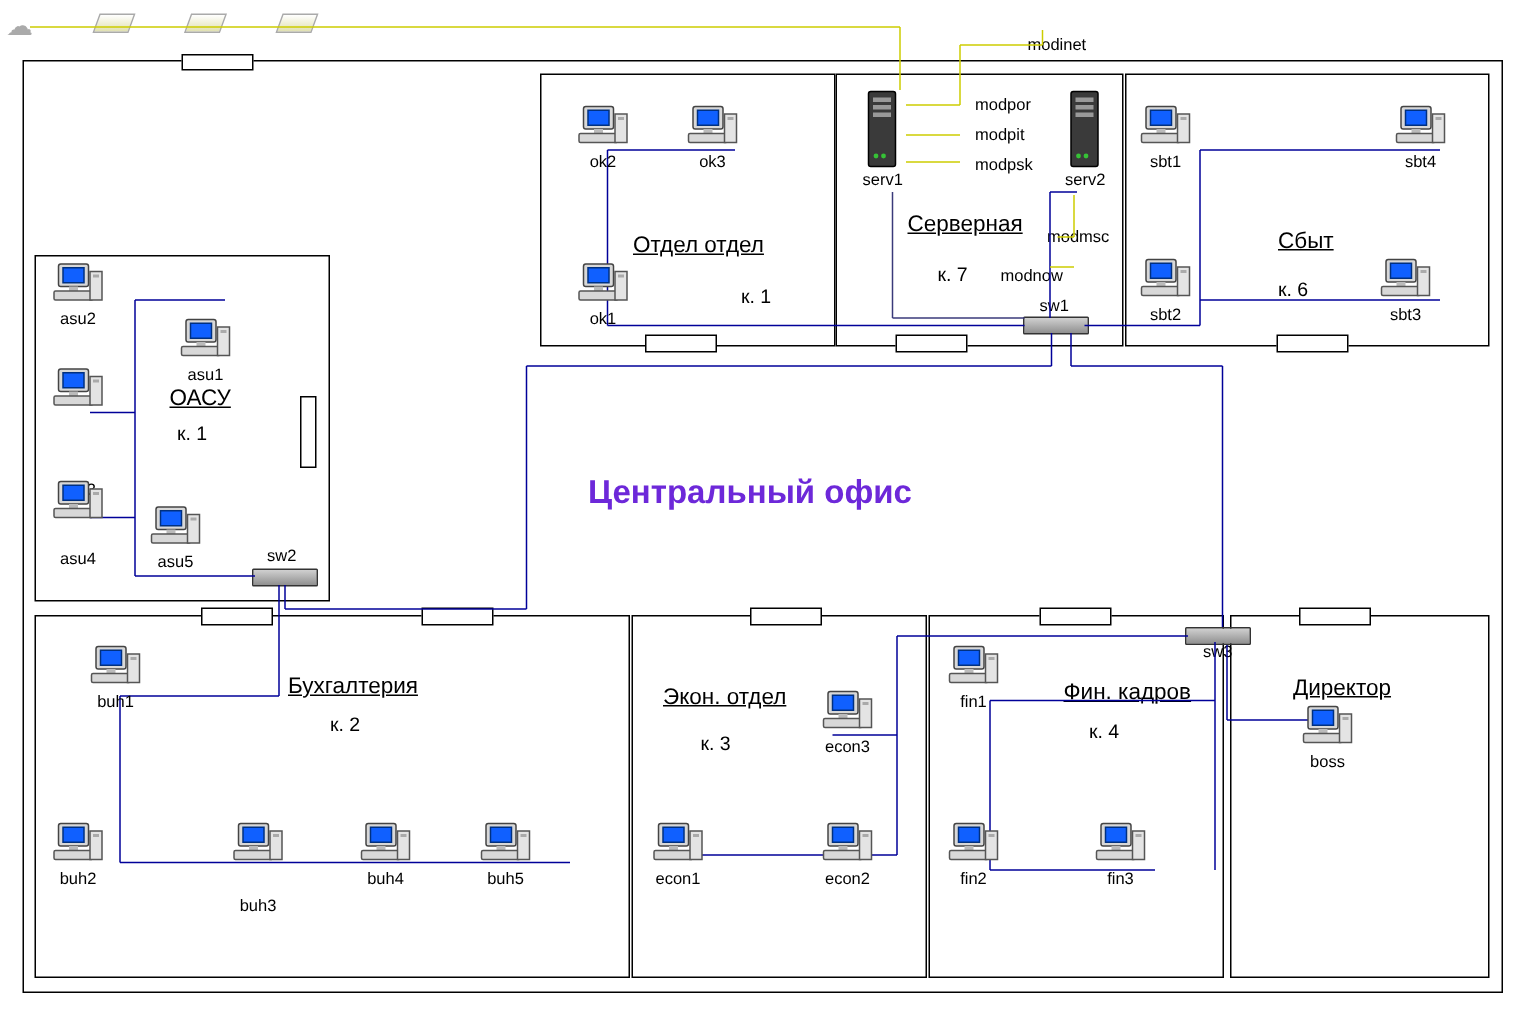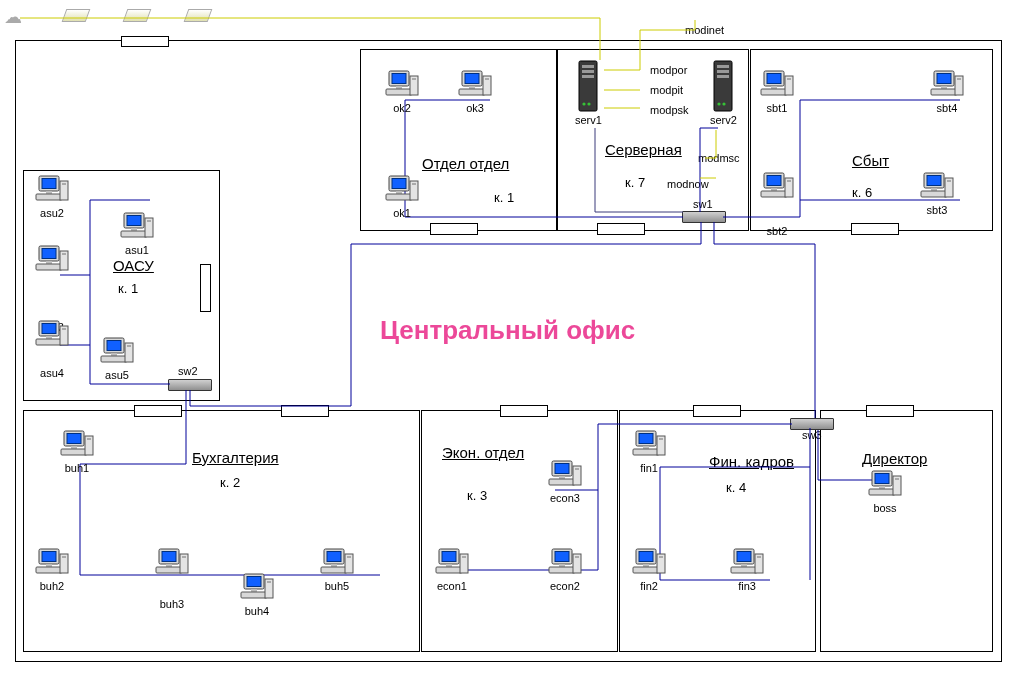--- a/index.html
+++ b/index.html
@@ -39,23 +39,24 @@
     font-size:13px;
     color:#000;
   }
   .small-lbl {
     position:absolute;
     font-size:11px;
     color:#000;
   }
   .title {
     position:absolute;
-    font-size:26px;
+    font-size:22px;
     font-weight:bold;
-    color:#ec4899;
+    color:#6d28d9;
+    margin-left:12px;
   }
   line { stroke:#000099; stroke-width:1; }
   line.th { stroke:#3a3a7a; stroke-width:1; }
   line.yel { stroke:#cccc00; stroke-width:1; }
   .gap {
     position:absolute;
     background:#fff;
     border:1px solid #000;
   }
   .switch {
@@ -120,21 +121,21 @@
 
   <div class="room-label" style="left:605px; top:141px;">Серверная</div>
   <div class="room-num" style="left:625px; top:175px;">к. 7</div>
 
   <div class="room-label" style="left:852px; top:152px;">Сбыт</div>
   <div class="room-num" style="left:852px; top:185px;text-align:center;">к. 6</div>
 
   <div class="room-label" style="left:192px; top:449px;">Бухгалтерия</div>
   <div class="room-num" style="left:220px; top:475px;">к. 2</div>
 
-  <div class="room-label" style="left:442px; top:444px;text-align:center;">Экон. отдел</div>
+  <div class="room-label" style="left:442px; top:456px;text-align:center;">Экон. отдел</div>
   <div class="room-num" style="left:467px; top:488px;">к. 3</div>
 
   <div class="room-label" style="left:709px; top:453px;">Фин. кадров</div>
   <div class="room-num" style="left:726px; top:480px;">к. 4</div>
 
   <div class="room-label" style="left:862px; top:450px;">Директор</div>
 
   <div class="switch" style="left:682px; top:211px;"></div>
   <div class="small-lbl" style="left:693px; top:198px;">sw1</div>
 
@@ -317,21 +318,21 @@
       <svg width="34" height="30" viewBox="0 0 34 30">
         <rect x="4" y="1" width="20" height="15" rx="1.5" fill="#d8d8d8" stroke="#444"></rect>
         <rect x="7" y="3.5" width="14" height="10" fill="#1060ff" stroke="#003080"></rect>
         <rect x="11" y="16" width="6" height="3" fill="#bbb"></rect>
         <rect x="1" y="19" width="26" height="6" rx="1" fill="#d8d8d8" stroke="#555"></rect>
         <rect x="25" y="6" width="8" height="19" fill="#e4e4e4" stroke="#555"></rect>
         <rect x="27" y="8" width="4" height="2" fill="#aaa"></rect>
       </svg>
       <div class="lbl">sbt4</div>
     </div>
-      <div class="node" style="left: 760px; top: 172px; position: absolute; gap: 21px;">
+      <div class="node" style="left: 760px; top: 172px; position: absolute;">
       <svg width="34" height="30" viewBox="0 0 34 30">
         <rect x="4" y="1" width="20" height="15" rx="1.5" fill="#d8d8d8" stroke="#444"></rect>
         <rect x="7" y="3.5" width="14" height="10" fill="#1060ff" stroke="#003080"></rect>
         <rect x="11" y="16" width="6" height="3" fill="#bbb"></rect>
         <rect x="1" y="19" width="26" height="6" rx="1" fill="#d8d8d8" stroke="#555"></rect>
         <rect x="25" y="6" width="8" height="19" fill="#e4e4e4" stroke="#555"></rect>
         <rect x="27" y="8" width="4" height="2" fill="#aaa"></rect>
       </svg>
       <div class="lbl">sbt2</div>
     </div>
@@ -372,21 +373,21 @@
       <svg width="34" height="30" viewBox="0 0 34 30">
         <rect x="4" y="1" width="20" height="15" rx="1.5" fill="#d8d8d8" stroke="#444"></rect>
         <rect x="7" y="3.5" width="14" height="10" fill="#1060ff" stroke="#003080"></rect>
         <rect x="11" y="16" width="6" height="3" fill="#bbb"></rect>
         <rect x="1" y="19" width="26" height="6" rx="1" fill="#d8d8d8" stroke="#555"></rect>
         <rect x="25" y="6" width="8" height="19" fill="#e4e4e4" stroke="#555"></rect>
         <rect x="27" y="8" width="4" height="2" fill="#aaa"></rect>
       </svg>
       <div class="lbl">buh3</div>
     </div>
-      <div class="node" style="left: 240px; top: 573px; position: absolute;">
+      <div class="node" style="left: 240px; top: 548px; position: absolute;">
       <svg width="34" height="30" viewBox="0 0 34 30">
         <rect x="4" y="1" width="20" height="15" rx="1.5" fill="#d8d8d8" stroke="#444"></rect>
         <rect x="7" y="3.5" width="14" height="10" fill="#1060ff" stroke="#003080"></rect>
         <rect x="11" y="16" width="6" height="3" fill="#bbb"></rect>
         <rect x="1" y="19" width="26" height="6" rx="1" fill="#d8d8d8" stroke="#555"></rect>
         <rect x="25" y="6" width="8" height="19" fill="#e4e4e4" stroke="#555"></rect>
         <rect x="27" y="8" width="4" height="2" fill="#aaa"></rect>
       </svg>
       <div class="lbl">buh4</div>
     </div>

